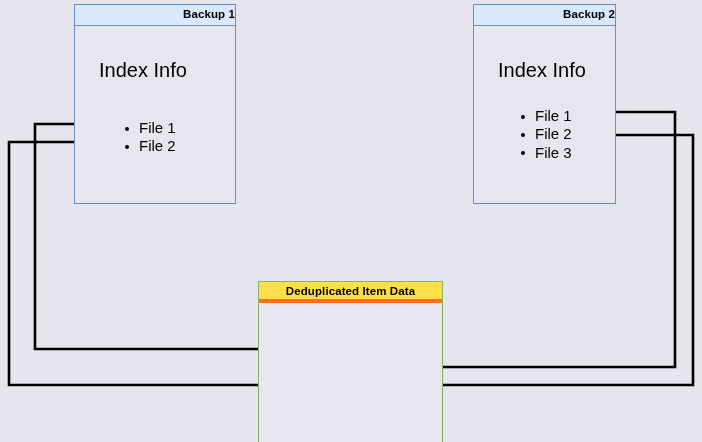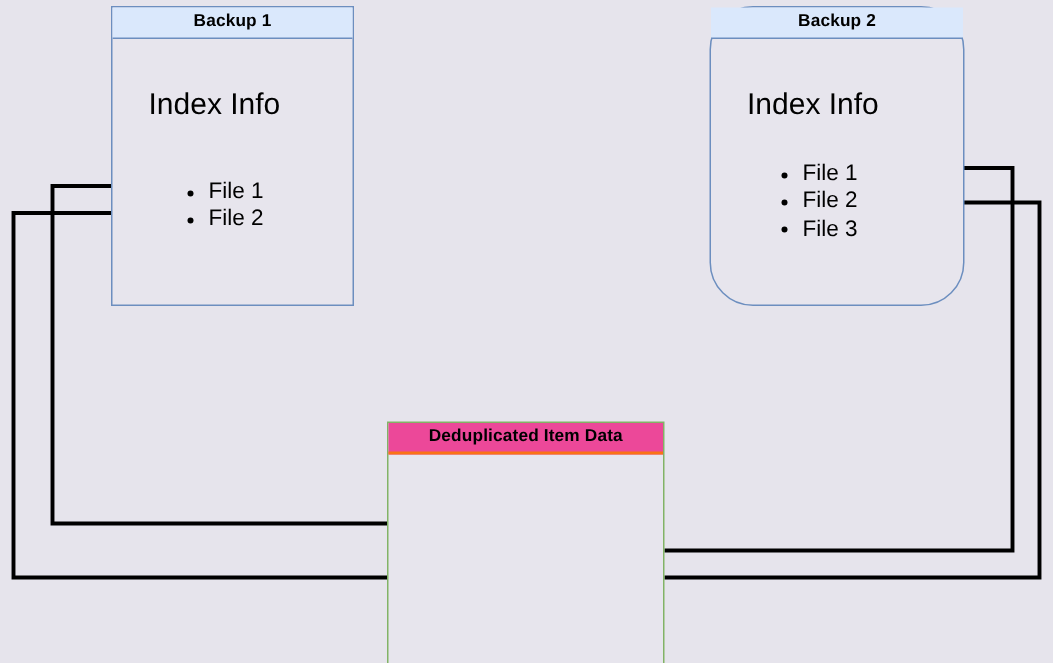--- a/index.html
+++ b/index.html
@@ -46,24 +46,25 @@
     line-height: 19px;
     text-align: center;
     font-size: 11.5px;
     font-weight: bold;
     color: #000000;
     letter-spacing: 0.1px;
   }
   .node-blue > .node-header {
     background: #dae8fc;
     border-bottom: 1px solid #6c8ebf;
+    text-align: right;
   }
   .node-green > .node-header {
-    background: #ec4899;
-    border-bottom: 2px solid #f97316;
+    background: #fde047;
+    border-bottom: 4px solid #f97316;
   }
   .node-caption {
     position: absolute;
     font-size: 20px;
     color: #000000;
     white-space: nowrap;
   }
   .file-list {
     position: absolute;
     margin: 0;
@@ -120,21 +121,21 @@
 
   <div class="node node-blue" style="left:74px; top:4px; width:162px; height:200px;">
     <div class="node-header">Backup 1</div>
     <div class="node-caption" style="left:24px; top:54px;">Index Info</div>
     <ul class="file-list" style="left:48px; top:114px;">
       <li>File 1</li>
       <li>File 2</li>
     </ul>
   </div>
 
-  <div class="node node-blue" style="left:473px; top:4px; width:170px; height:200px;border-radius:29px;">
+  <div class="node node-blue" style="left:473px; top:4px; width:143px; height:200px;">
     <div class="node-header">Backup 2</div>
     <div class="node-caption" style="left:24px; top:54px;">Index Info</div>
     <ul class="file-list" style="left:45px; top:102px;">
       <li>File 1</li>
       <li>File 2</li>
       <li>File 3</li>
     </ul>
   </div>
 
   <div class="node node-green" style="left:258px; top:281px; width:185px; height:165px;">

